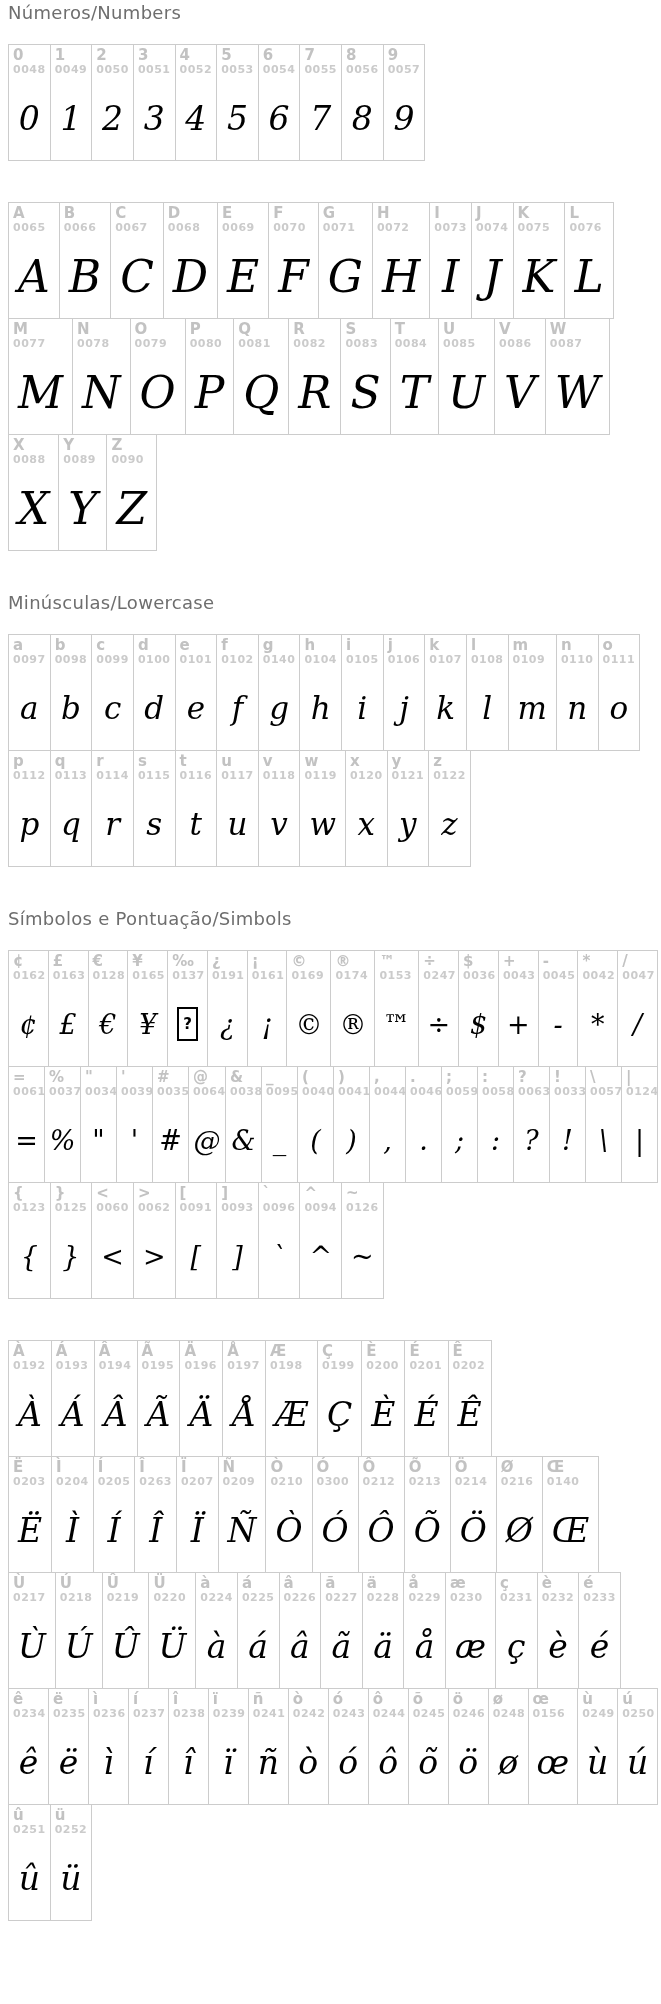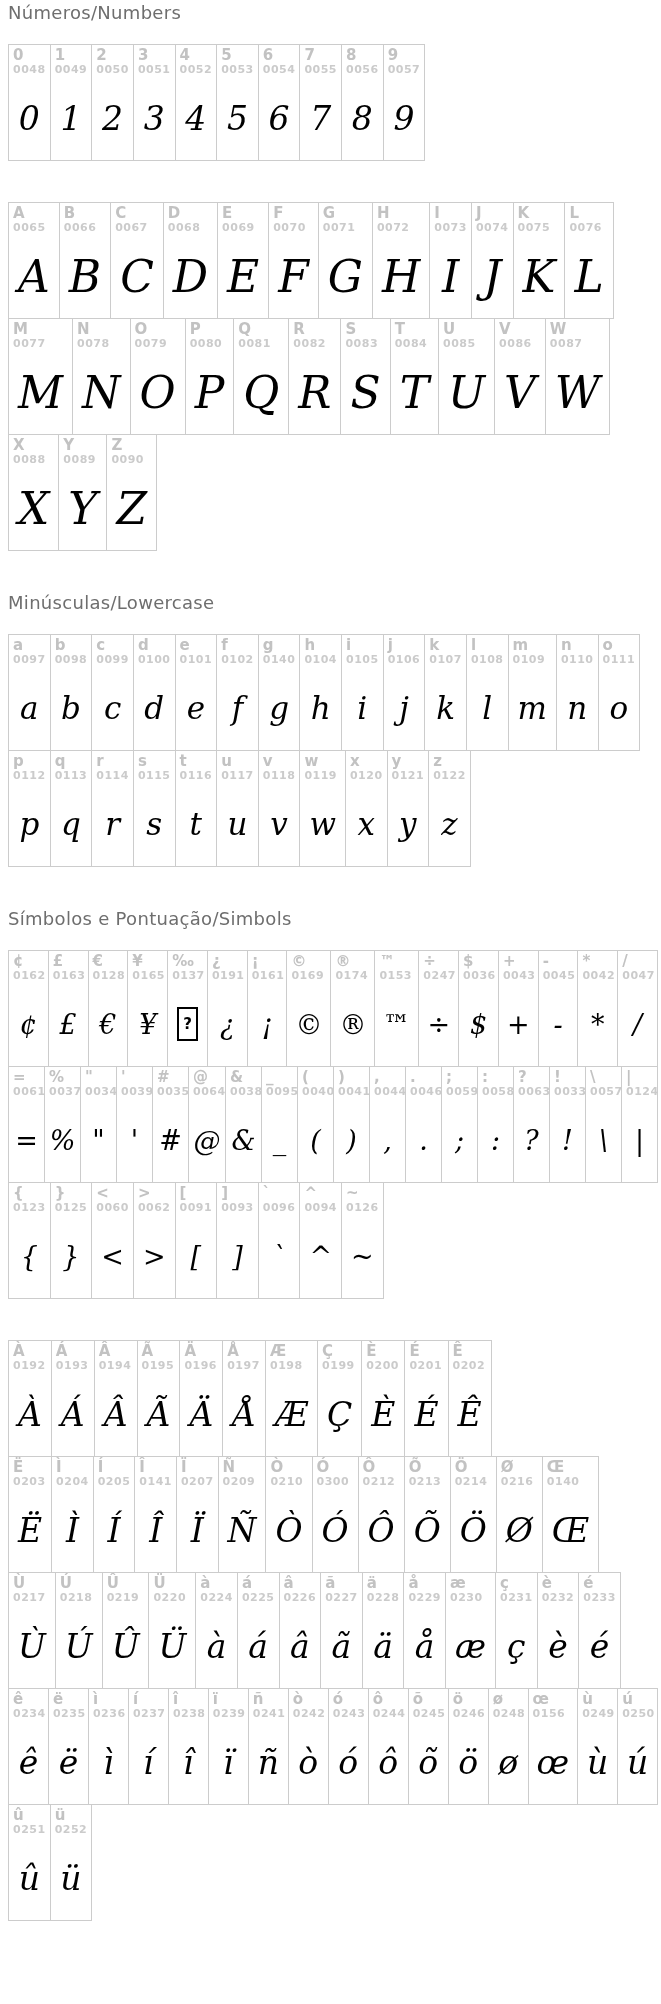--- a/index.html
+++ b/index.html
@@ -906,21 +906,21 @@
         <div class="glyph-cell">
           <div class="cell-head">
             <div class="cell-char">Í</div>
             <div class="cell-code">0205</div>
           </div>
           <div class="cell-glyph">Í</div>
         </div>
         <div class="glyph-cell">
           <div class="cell-head">
             <div class="cell-char">Î</div>
-            <div class="cell-code">0141</div>
+            <div class="cell-code">0263</div>
           </div>
           <div class="cell-glyph">Î</div>
         </div>
         <div class="glyph-cell">
           <div class="cell-head">
             <div class="cell-char">Ï</div>
             <div class="cell-code">0207</div>
           </div>
           <div class="cell-glyph">Ï</div>
         </div>

